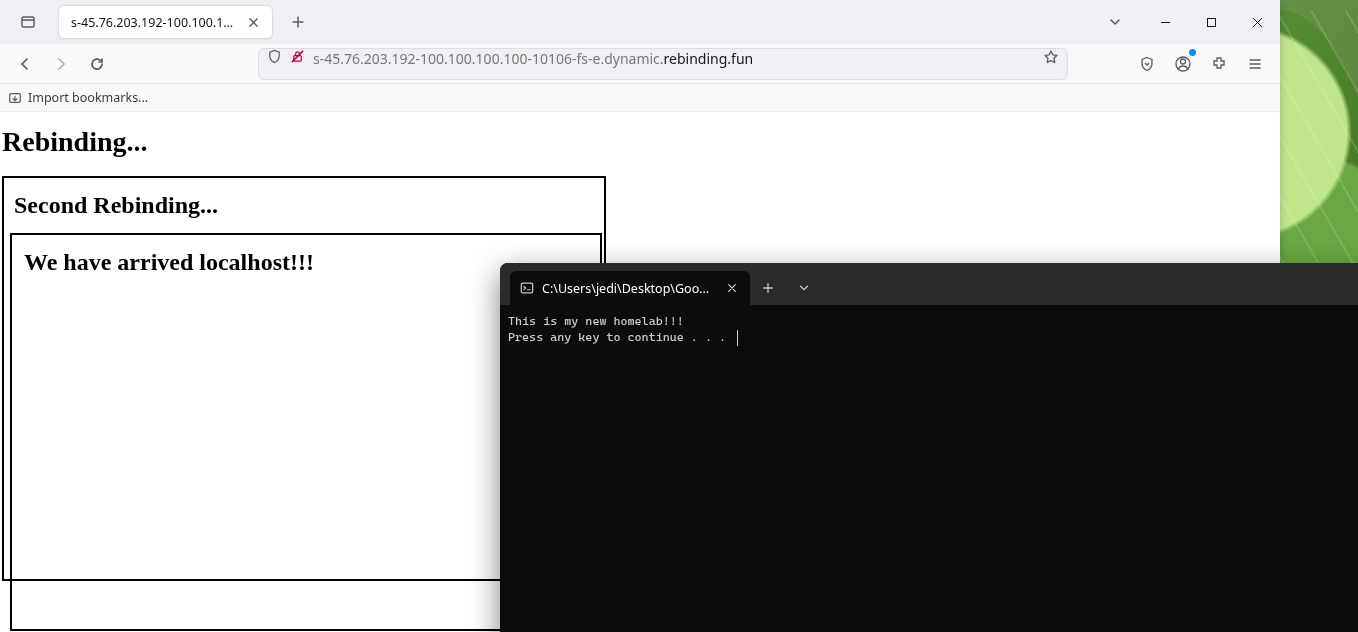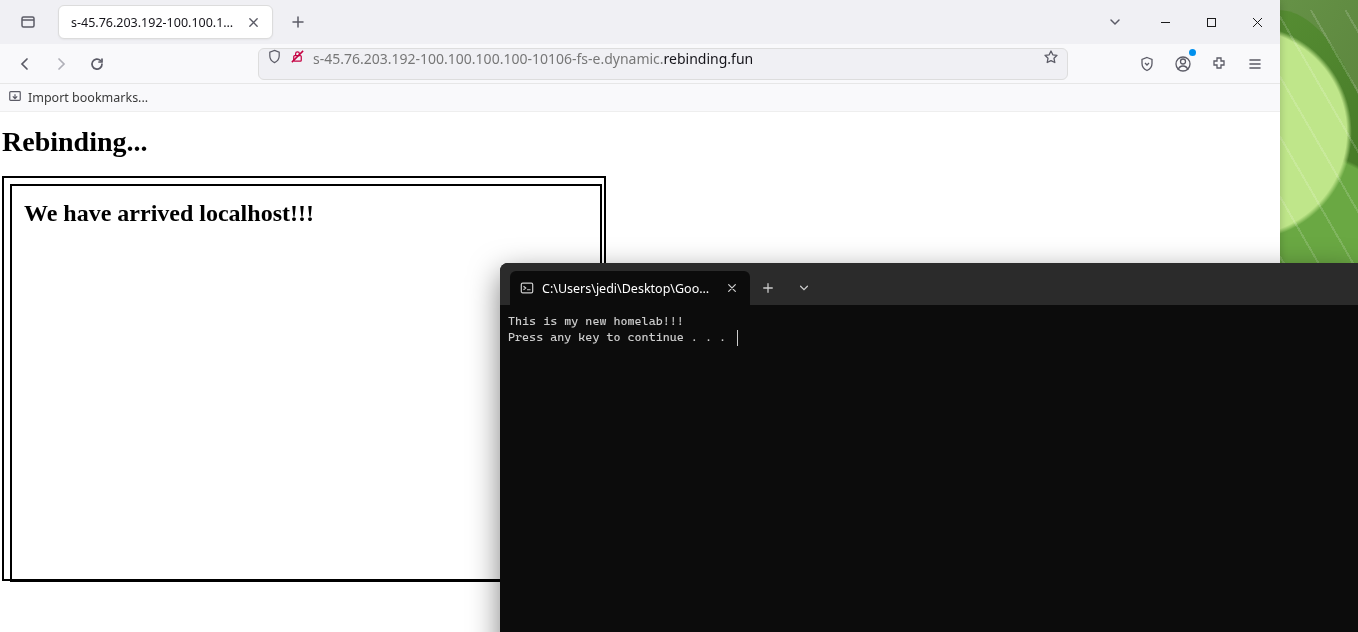--- a/index.html
+++ b/index.html
@@ -178,32 +178,33 @@
         </div>
       <div class="tb-btn">
           <svg width="16" height="16" viewBox="0 0 16 16" stroke="currentColor" stroke-width="1.6" stroke-linecap="round">
             <path d="M3 4h10M3 8h10M3 12h10"></path>
           </svg>
         </div>
     </div>
   </div>
 
   <div class="ff-bookmarks">
-    <span style="display:flex;gap:6px;">
+    <span style="display:flex;align-items:center;gap:6px;">
       <svg width="14" height="14" viewBox="0 0 16 16" fill="none" stroke="currentColor" stroke-width="1.4">
           <rect x="2" y="3" width="12" height="10" rx="1"></rect>
           <path d="M8 6v5M5.5 8.5L8 11l2.5-2.5"></path>
         </svg>
       <span>Import bookmarks...</span>
     </span>
   </div>
 
   <div class="ff-content">
     <h1 class="page-h1">Rebinding...</h1>
     <div class="iframe-box iframe-container">
+      <h2 class="page-h2">Second Rebinding...</h2>
       <div class="inner-iframe">
         <h2 class="page-h3">We have arrived localhost!!!</h2>
       </div>
     </div>
   </div>
 </div>
 
 <div class="terminal">
   <div class="term-titlebar">
     <div class="term-tab">

